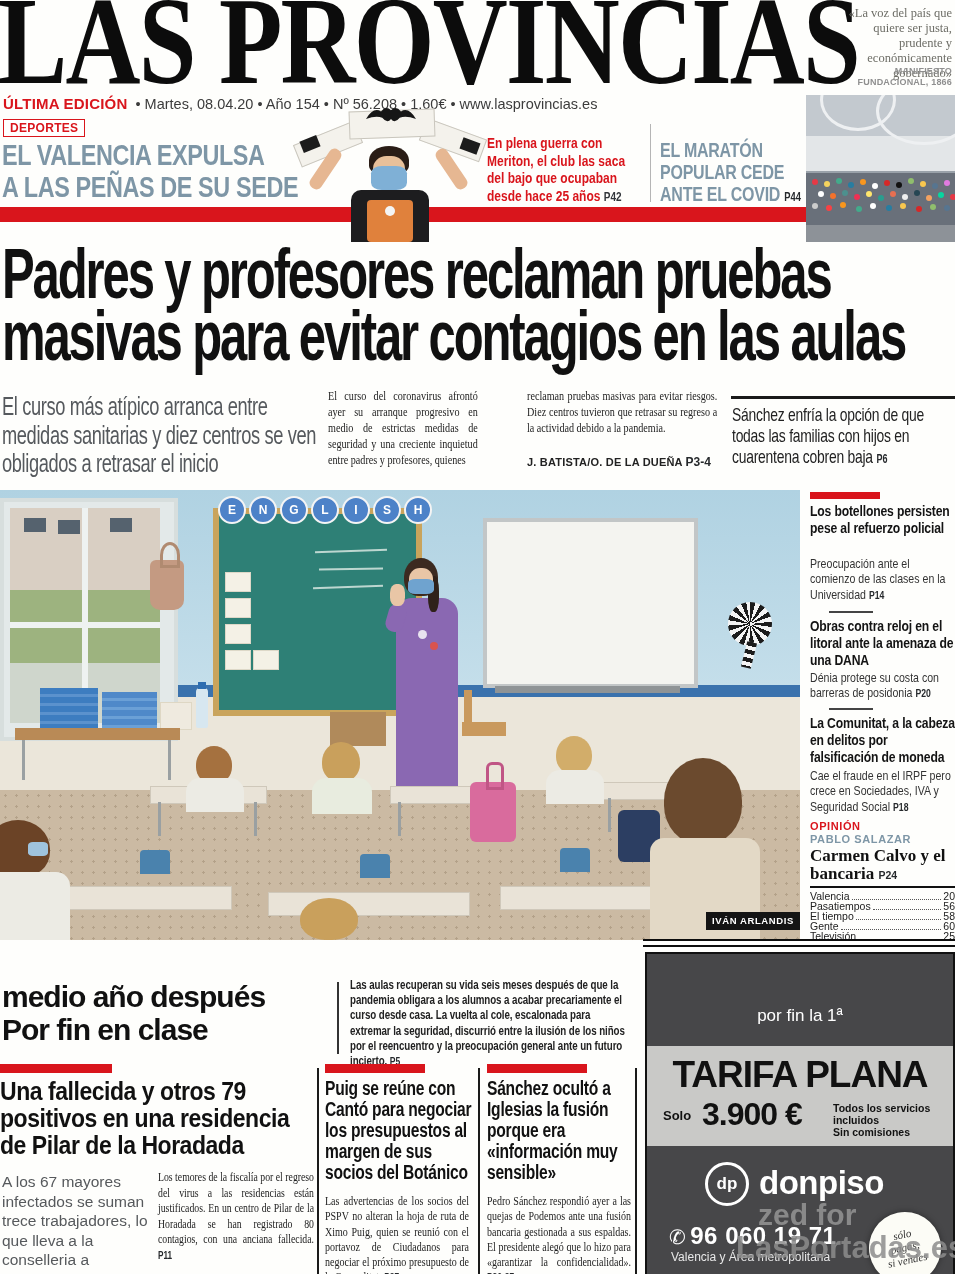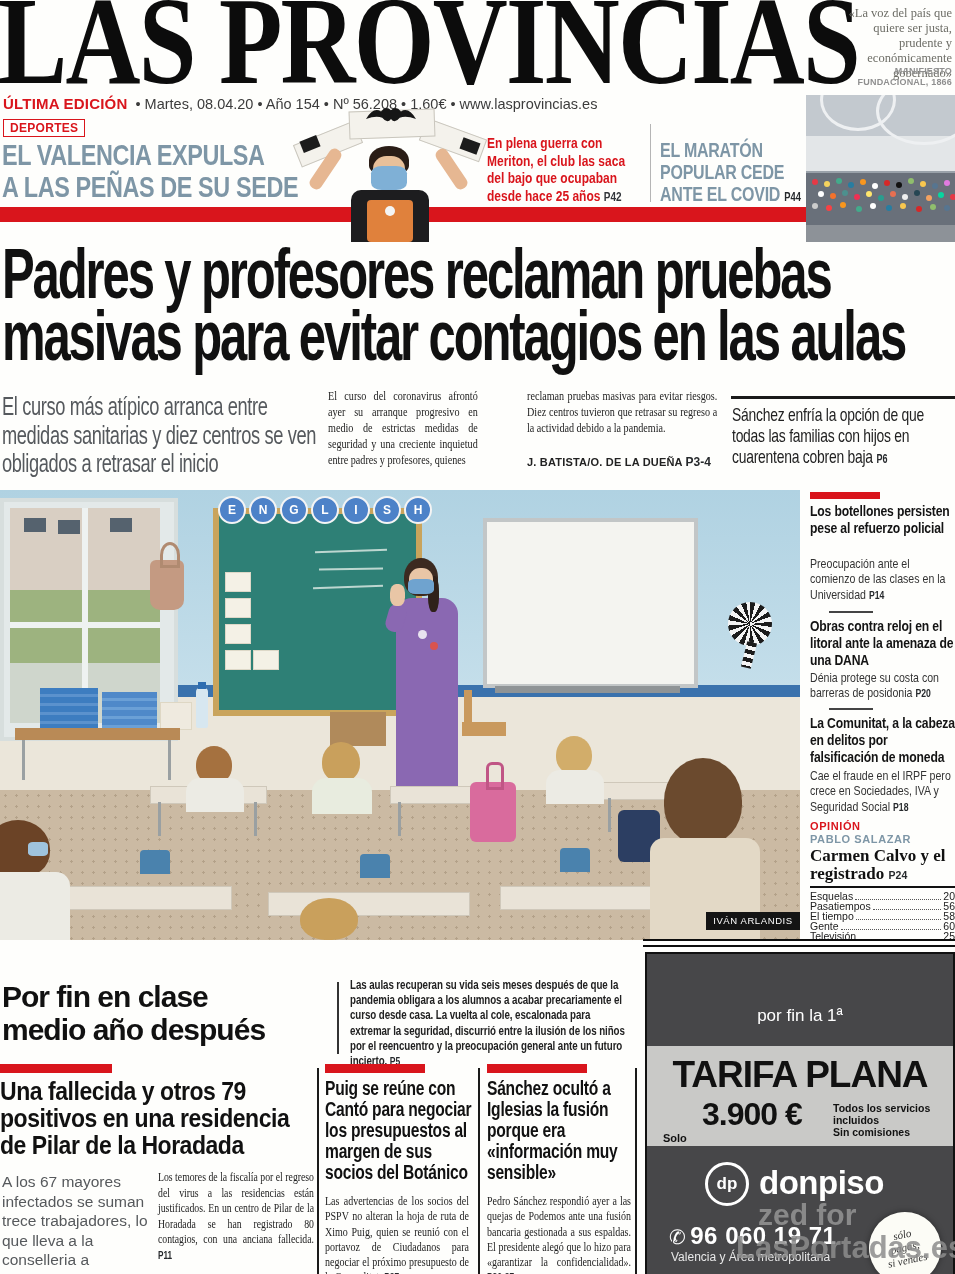--- a/index.html
+++ b/index.html
@@ -111,21 +111,21 @@
   .pstack{left:160px;top:212px;width:30px;height:26px;background:#efeadf;border:1px solid #ded7c4;}
   .box{left:330px;top:222px;width:56px;height:34px;background:#b08a5b;}
   .wchair{left:462px;top:232px;width:44px;height:14px;background:#c9995d;}
   .wchairB{left:464px;top:200px;width:8px;height:34px;background:#c9995d;}
   .desk{background:#e9e3d7;border:1px solid #cfc8ba;height:16px;}
   .chair{background:#4a82ad;width:30px;height:24px;border-radius:4px 4px 0 0;}
   .hair{border-radius:50% 50% 45% 45%;}
   .shirt{border-radius:14px 14px 0 0;}
   .pack{border-radius:6px;}
   #photo-credit{left:706px;top:422px;width:94px;height:18px;background:#141414;color:#fff;
-    font-weight:400;font-size:9.5px;letter-spacing:.6px;text-align:center;line-height:18px;}
+    font-weight:700;font-size:9.5px;letter-spacing:.6px;text-align:center;line-height:18px;}
   
   .sb-h{width:185px;font-weight:700;font-size:15.5px;line-height:16.8px;color:#141414;
     letter-spacing:-.2px;transform:scaleX(.785);}
   .sb-d{width:185px;font-size:13.5px;line-height:15.3px;color:#333;transform:scaleX(.785);}
   .sb-div{width:44px;height:1.5px;background:#444;}
   #op-label{font-weight:700;font-size:11px;color:#d9151c;letter-spacing:.6px;}
   #op-author{font-weight:700;font-size:11px;color:#7e96a6;letter-spacing:.6px;}
   #op-title{font-family:"Liberation Serif",serif;font-weight:700;font-size:17px;line-height:17.5px;color:#111;width:150px;}
   #sb-index{left:810px;top:886px;width:145px;border-top:2.5px solid #111;padding-top:4px;}
   .idx-row{display:flex;align-items:flex-end;font-size:10.5px;color:#222;height:10px;margin-bottom:0;}
@@ -148,21 +148,21 @@
   .art-b{width:180px;font-size:12.5px;line-height:15.3px;transform:scaleX(.8);}
   .vrule{width:1.5px;background:#1a1a1a;}
   
   #ad{left:645px;top:952px;width:306px;height:322px;border:2px solid #111;background:#fff;overflow:hidden;}
   #ad div{position:absolute;}
   #ad-top{left:0;top:0;width:306px;height:92px;background:#474749;color:#fff;text-align:center;}
   #ad-l1{left:0;top:14px;width:306px;font-weight:700;font-size:24px;}
   #ad-l2{left:0;top:52px;width:306px;font-size:17px;}
   #ad-mid{left:0;top:92px;width:306px;height:100px;background:#c9c9c7;color:#111;}
   #ad-tarifa{left:0;top:8px;width:306px;text-align:center;font-weight:700;font-size:37px;letter-spacing:-1px;}
-  #ad-solo{left:16px;top:62px;font-weight:700;font-size:11px;margin-top:24px;}
+  #ad-solo{left:16px;top:62px;font-weight:700;font-size:13px;}
   #ad-price{left:55px;top:50px;font-weight:700;font-size:32px;letter-spacing:-1px;}
   #ad-inc{left:186px;top:56px;width:118px;font-weight:700;font-size:10.5px;line-height:12px;}
   #ad-bot{left:0;top:192px;width:306px;height:130px;background:#474749;color:#fff;}
   #ad-logo{left:58px;top:16px;width:38px;height:38px;border:3px solid #fff;border-radius:50%;
     text-align:center;line-height:38px;font-weight:700;font-size:17px;}
   #ad-brand{left:112px;top:18px;font-weight:700;font-size:33px;letter-spacing:-.5px;}
   #ad-phone{left:22px;top:76px;font-weight:700;font-size:24px;letter-spacing:.5px;}
   #ad-phone .ph-ic{font-weight:400;font-size:20px;margin-right:4px;}
   #ad-area{left:24px;top:104px;font-size:12px;color:#e8e8e8;}
   #ad-badge{left:222px;top:66px;width:72px;height:72px;background:#fcfcf6;border-radius:50%;
@@ -357,25 +357,25 @@
     <span>Dénia protege su costa con barreras de posidonia </span><span class="pg" style="font-size:11px;">P20</span>
   </div>
   <div class="abs sb-div" style="left:829px;top:708px;"></div>
   <div class="abs sq sb-h" style="left:810px;top:715px;">La Comunitat, a la cabeza en delitos por falsificación de moneda</div>
   <div class="abs sq sb-d" style="left:810px;top:768px;">
     <span>Cae el fraude en el IRPF pero crece en Sociedades, IVA y Seguridad Social </span><span class="pg" style="font-size:11px;">P18</span>
   </div>
   <div class="abs" id="op-label" style="left:810px;top:820px;">OPINIÓN</div>
   <div class="abs" id="op-author" style="left:810px;top:833px;">PABLO SALAZAR</div>
   <div class="abs" id="op-title" style="left:810px;top:847px;">
-    <span>Carmen Calvo y el registrado </span><span class="pg" style="font-family:'Liberation Sans',sans-serif;font-size:10.5px;">P24</span>
+    <span>Carmen Calvo y el bancaria </span><span class="pg" style="font-family:'Liberation Sans',sans-serif;font-size:10.5px;">P24</span>
   </div>
   <div class="abs" id="sb-index">
     <div class="idx-row">
-        <span>Esquelas</span>
+        <span>Valencia</span>
         <span class="dots"></span>
         <span>20</span>
       </div>
     <div class="idx-row">
         <span>Pasatiempos</span>
         <span class="dots"></span>
         <span>56</span>
       </div>
     <div class="idx-row">
         <span>El tiempo</span>
@@ -389,22 +389,22 @@
       </div>
     <div class="idx-row">
         <span>Televisión</span>
         <span class="dots"></span>
         <span>25</span>
       </div>
   </div>
   <div class="abs dbl-rule" style="left:643px;top:939px;width:312px;"></div>
 
   <div class="abs" id="porfin-hl">
+    <div>medio año después</div>
     <div>Por fin en clase</div>
-    <div>medio año después</div>
   </div>
   <div class="abs" id="porfin-vr"></div>
   <div class="abs sq" id="porfin-cap">
     <span>Las aulas recuperan su vida seis meses después de que la pandemia obligara a los alumnos a acabar precariamente el curso desde casa. La vuelta al cole, escalonada para extremar la seguridad, discurrió entre la ilusión de los niños por el reencuentro y la preocupación general ante un futuro incierto. </span><span class="pg" style="font-size:11px;">P5</span>
   </div>
 
   <div class="abs art-bar" style="left:0;top:1064px;width:112px;"></div>
   <div class="abs art-bar" style="left:325px;top:1064px;width:100px;"></div>
   <div class="abs art-bar" style="left:487px;top:1064px;width:100px;"></div>
 

